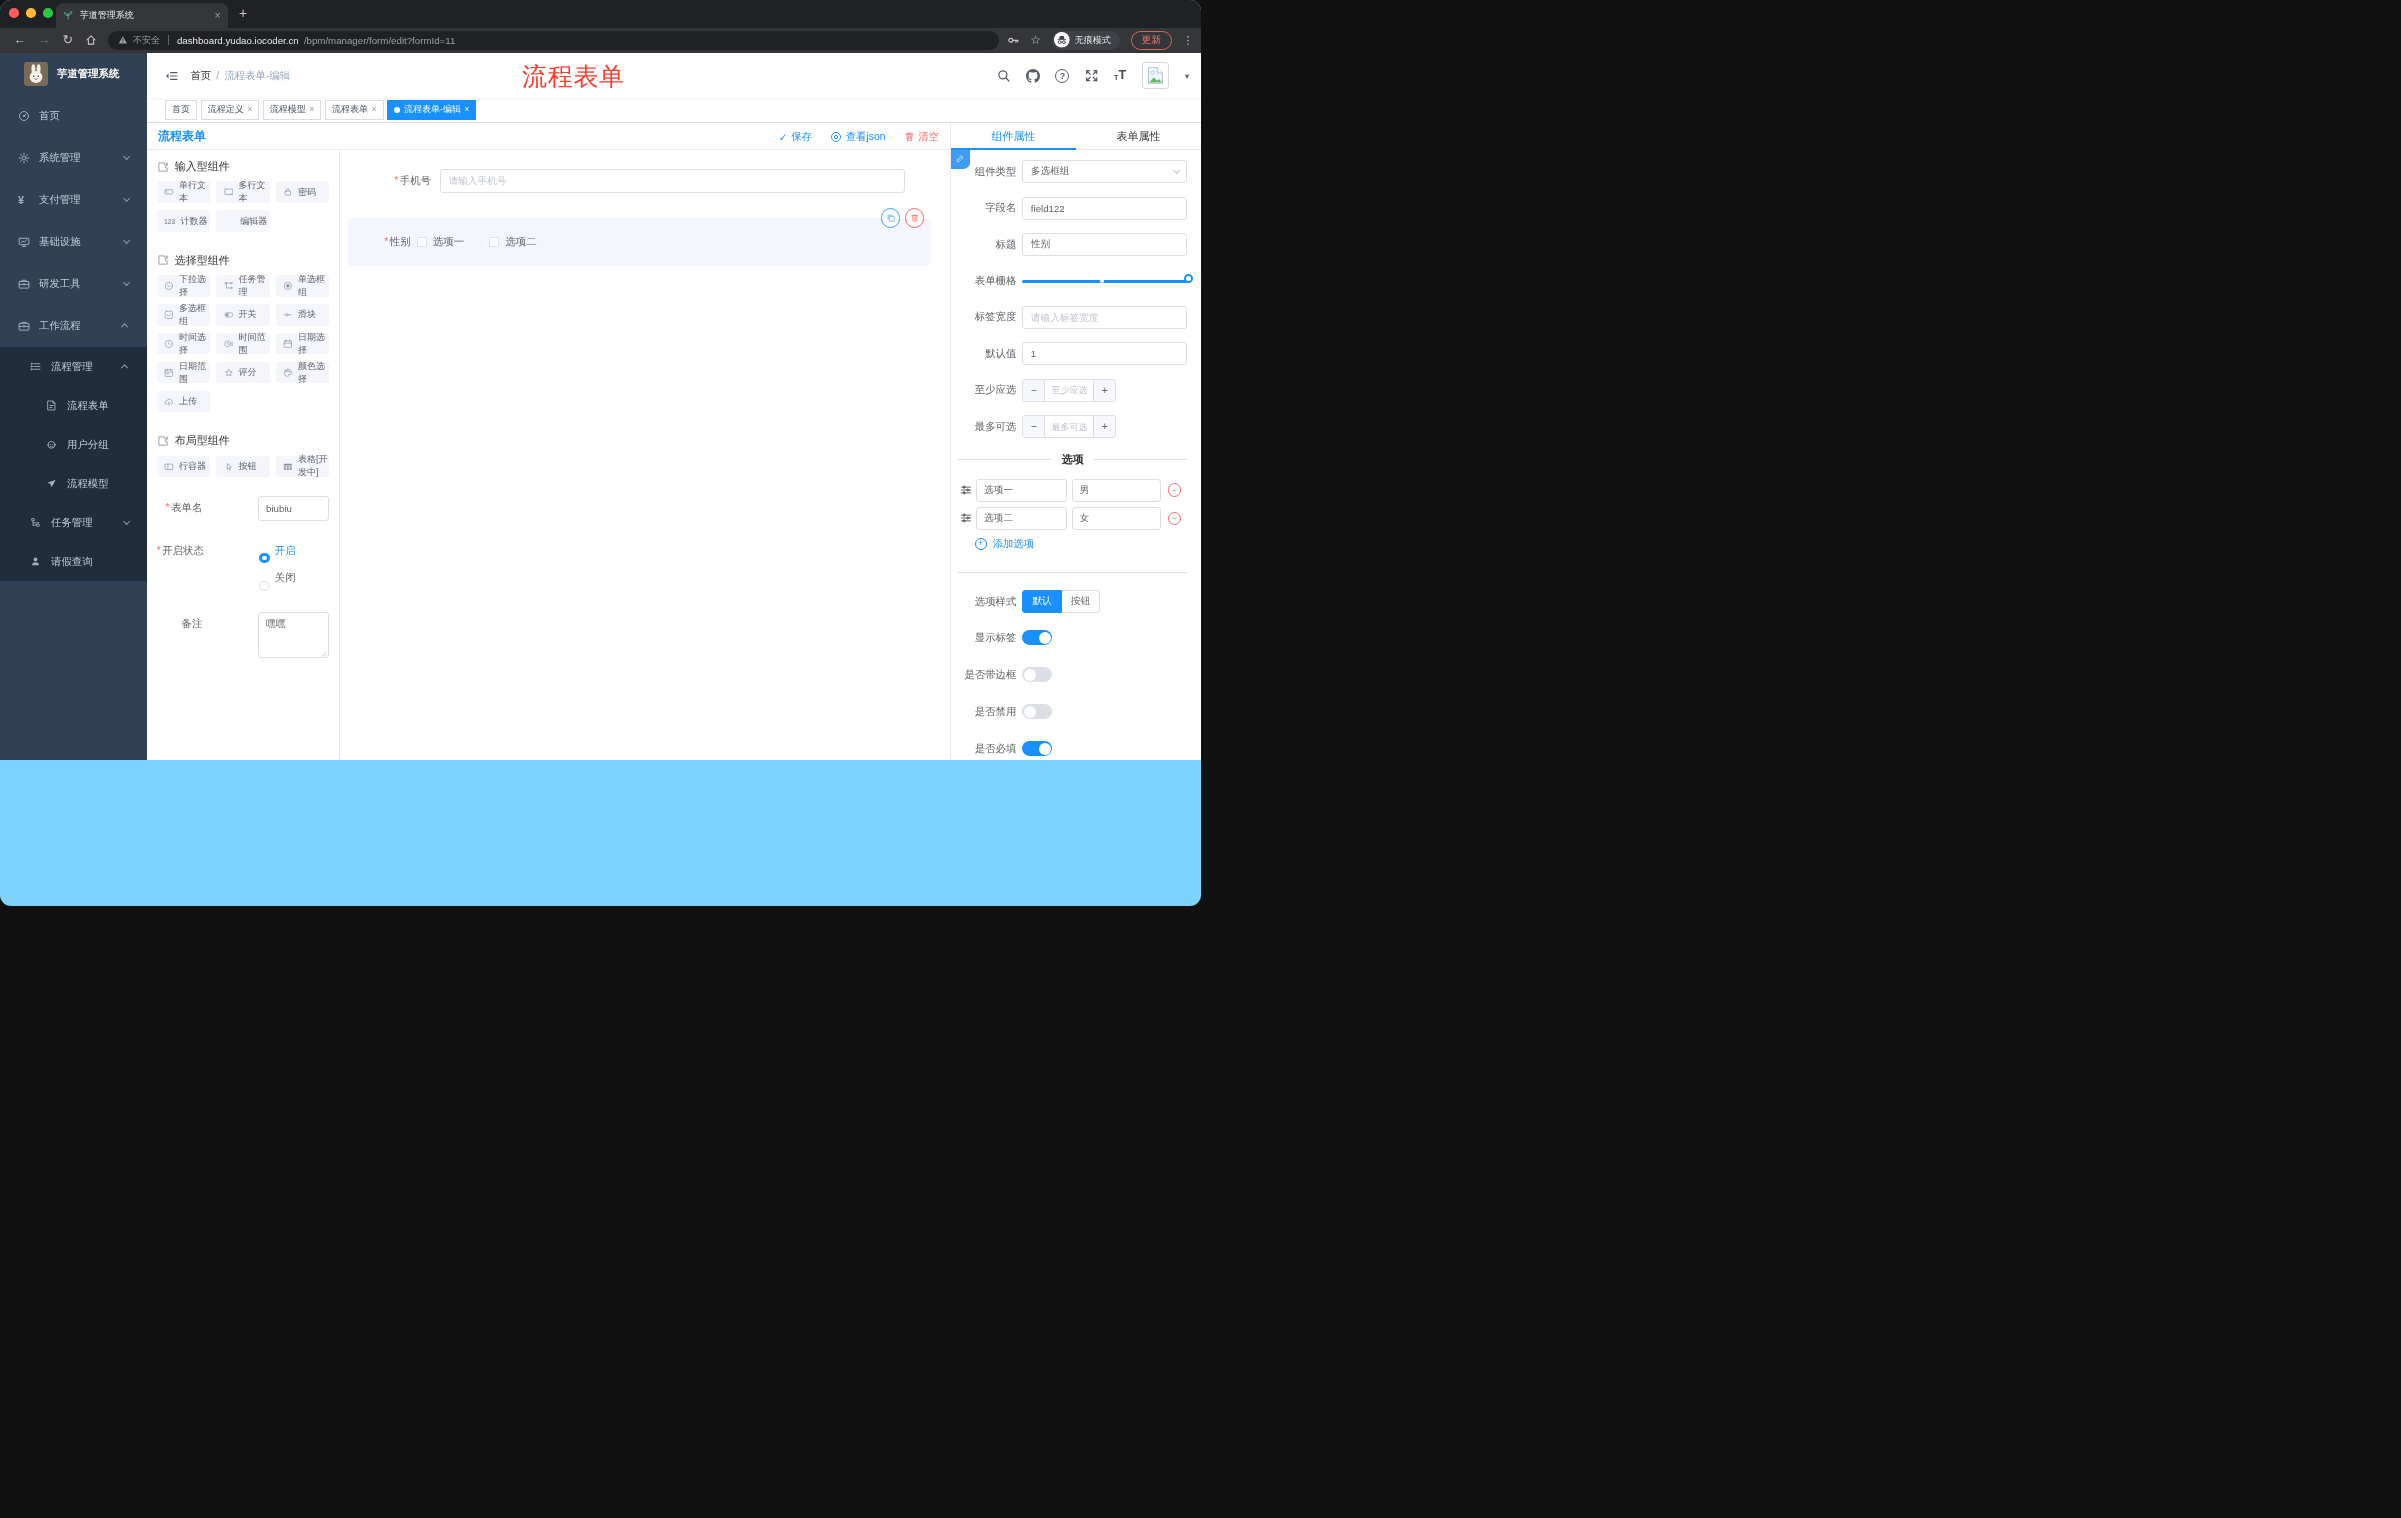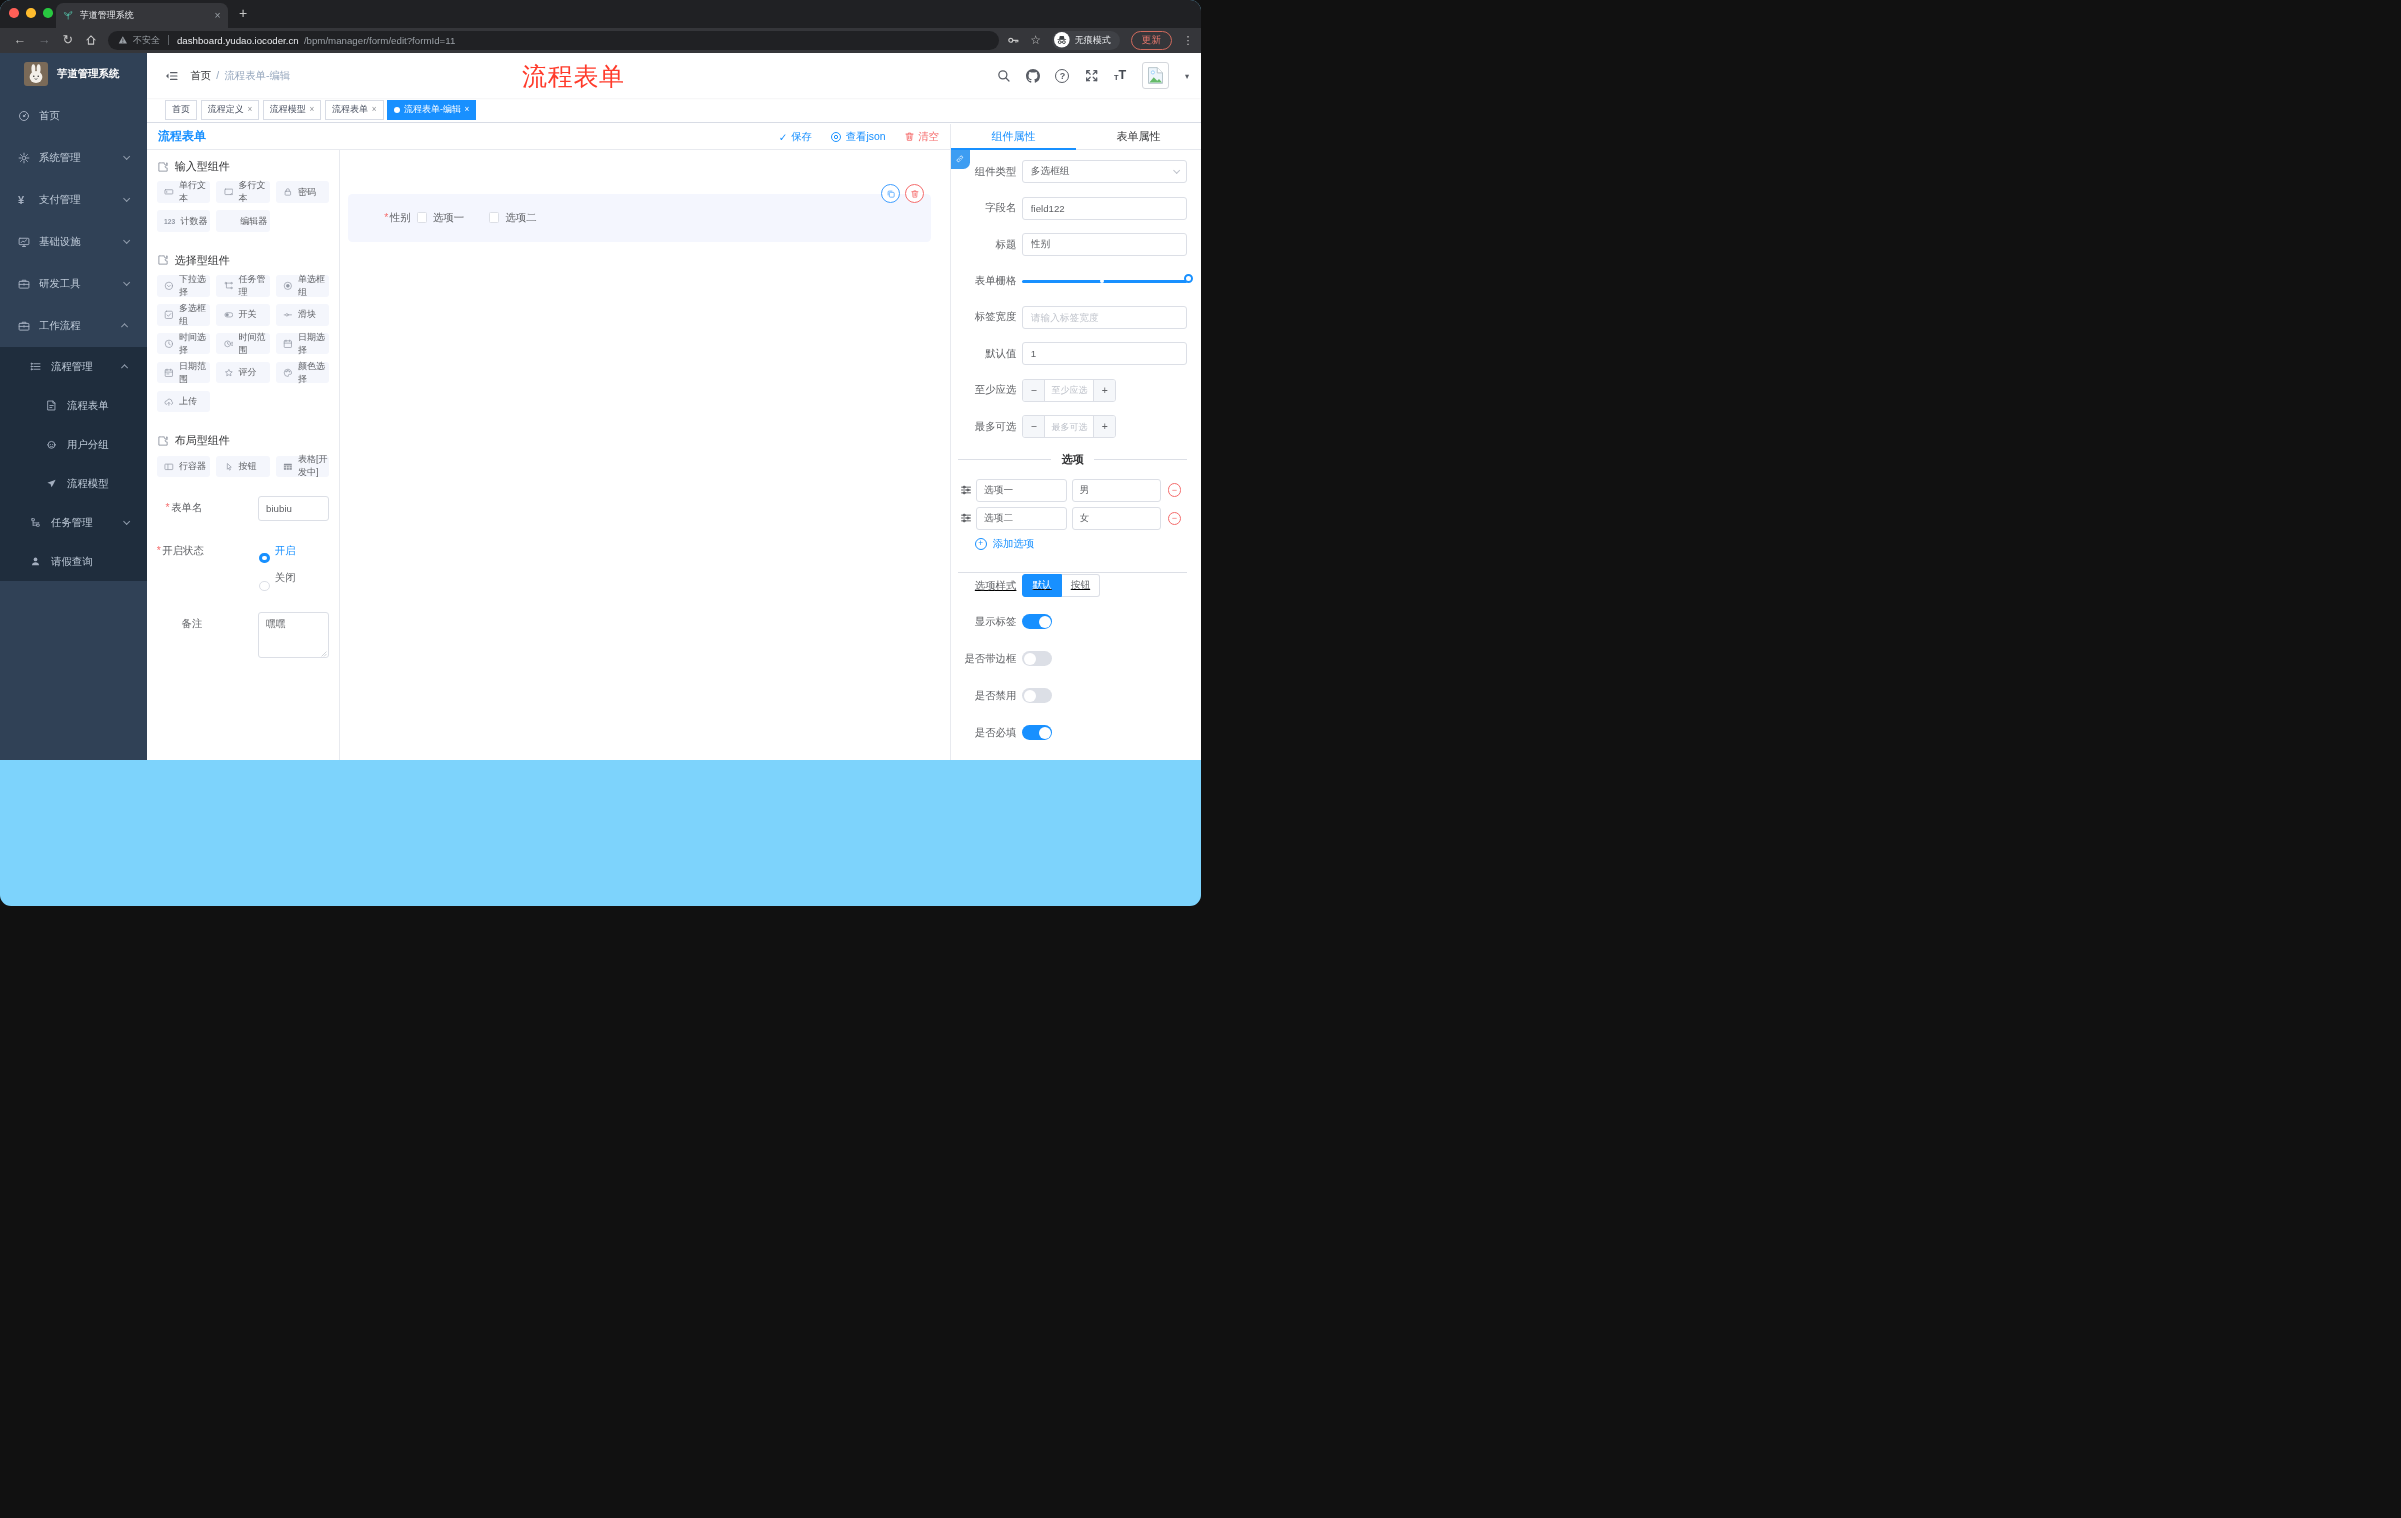--- a/index.html
+++ b/index.html
@@ -141,21 +141,21 @@
   .pdiv .ln { flex:1; height:0.7px; background:#dcdfe6; }
   .pdiv .tx { padding:0 10.4px; font-size:11px; color:#303133;font-weight:bold; }
   .optrow { display:flex; align-items:center; margin-bottom:5.2px; height:23px; }
   .drag { color:#606266; margin:0 4.5px 0 1.5px; flex:0 0 auto; cursor:move; }
   .optrow .oinp { width:91px; height:23px; border:0.7px solid #dcdfe6; border-radius:3px; padding:0 6.7px; font-size:9.7px; color:#606266; outline:none; }
   .optrow .oinp + .oinp { margin-left:4.5px; width:89px; }
   .minus-c { width:13.4px; height:13.4px; border:1.1px solid #f56c6c; border-radius:50%; color:#f56c6c; font-size:9px; display:flex; align-items:center; justify-content:center; margin-left:6.7px; flex:0 0 auto; cursor:pointer; }
   .addopt { display:flex; align-items:center; gap:6px; padding-left:16.3px; margin-top:4.5px; height:18px; color:#1890ff; font-size:10.4px; cursor:pointer; }
   .plus-c { width:12px; height:12px; border:1px solid #1890ff; border-radius:50%; font-size:8.2px; display:flex; align-items:center; justify-content:center; }
   .phr { border:none; border-top:0.7px solid #dcdfe6; margin:19.3px 0 0; }
-  .styrow { margin-top:1px;text-decoration:underline; }
+  .styrow { margin-top:17px; }
   .seg { display:flex; height:23px; }
   .seg-b { min-width:34px; padding:0 9px; display:flex; align-items:center; justify-content:center; font-size:9.7px; cursor:pointer; }
   .seg-b.on { background:#1890ff; color:#fff; border:0.7px solid #1890ff; border-radius:3px 0 0 3px; }
   .seg-b.off { background:#fff; color:#606266; border:0.7px solid #dcdfe6; border-left:none; border-radius:0 3px 3px 0; }
   .togrow { height:22px; margin-bottom:15px; }
   .togrow:first-of-type { margin-top:16.3px; }
   .tog { width:30px; height:15px; border-radius:7.4px; position:relative; cursor:pointer; flex:0 0 auto; }
   .tog.on { background:#1890ff; } .tog.off { background:#dcdfe6; }
   .tog .knob { position:absolute; top:1.5px; width:12px; height:12px; border-radius:50%; background:#fff; }
   .tog.on .knob { right:1.5px; } .tog.off .knob { left:1.5px; }
@@ -711,20 +711,24 @@
                     <svg width="7.4" height="7.4" viewBox="0 0 12 12" stroke="currentColor" stroke-width="1.2" stroke-linecap="round">
                       <path d="M10 3L3 10M10 7l-3 3"></path>
                     </svg>
                   </span>
               </span>
             </div>
           </div>
         </div>
 
         <div class="canvas">
+          <div class="c-row">
+            <span class="c-label"><span class="req">*</span><span>手机号</span></span>
+            <input class="inp" style="height: 24.5px;" placeholder="请输入手机号">
+          </div>
 
           <div class="gender-block">
             <span class="gb-label"><span class="req">*</span><span>性别</span></span>
             <span class="cb">
                 <span class="cbbox"></span>
                 <span>选项一</span>
               </span>
             <span class="cb">
                 <span class="cbbox"></span>
                 <span>选项二</span>

